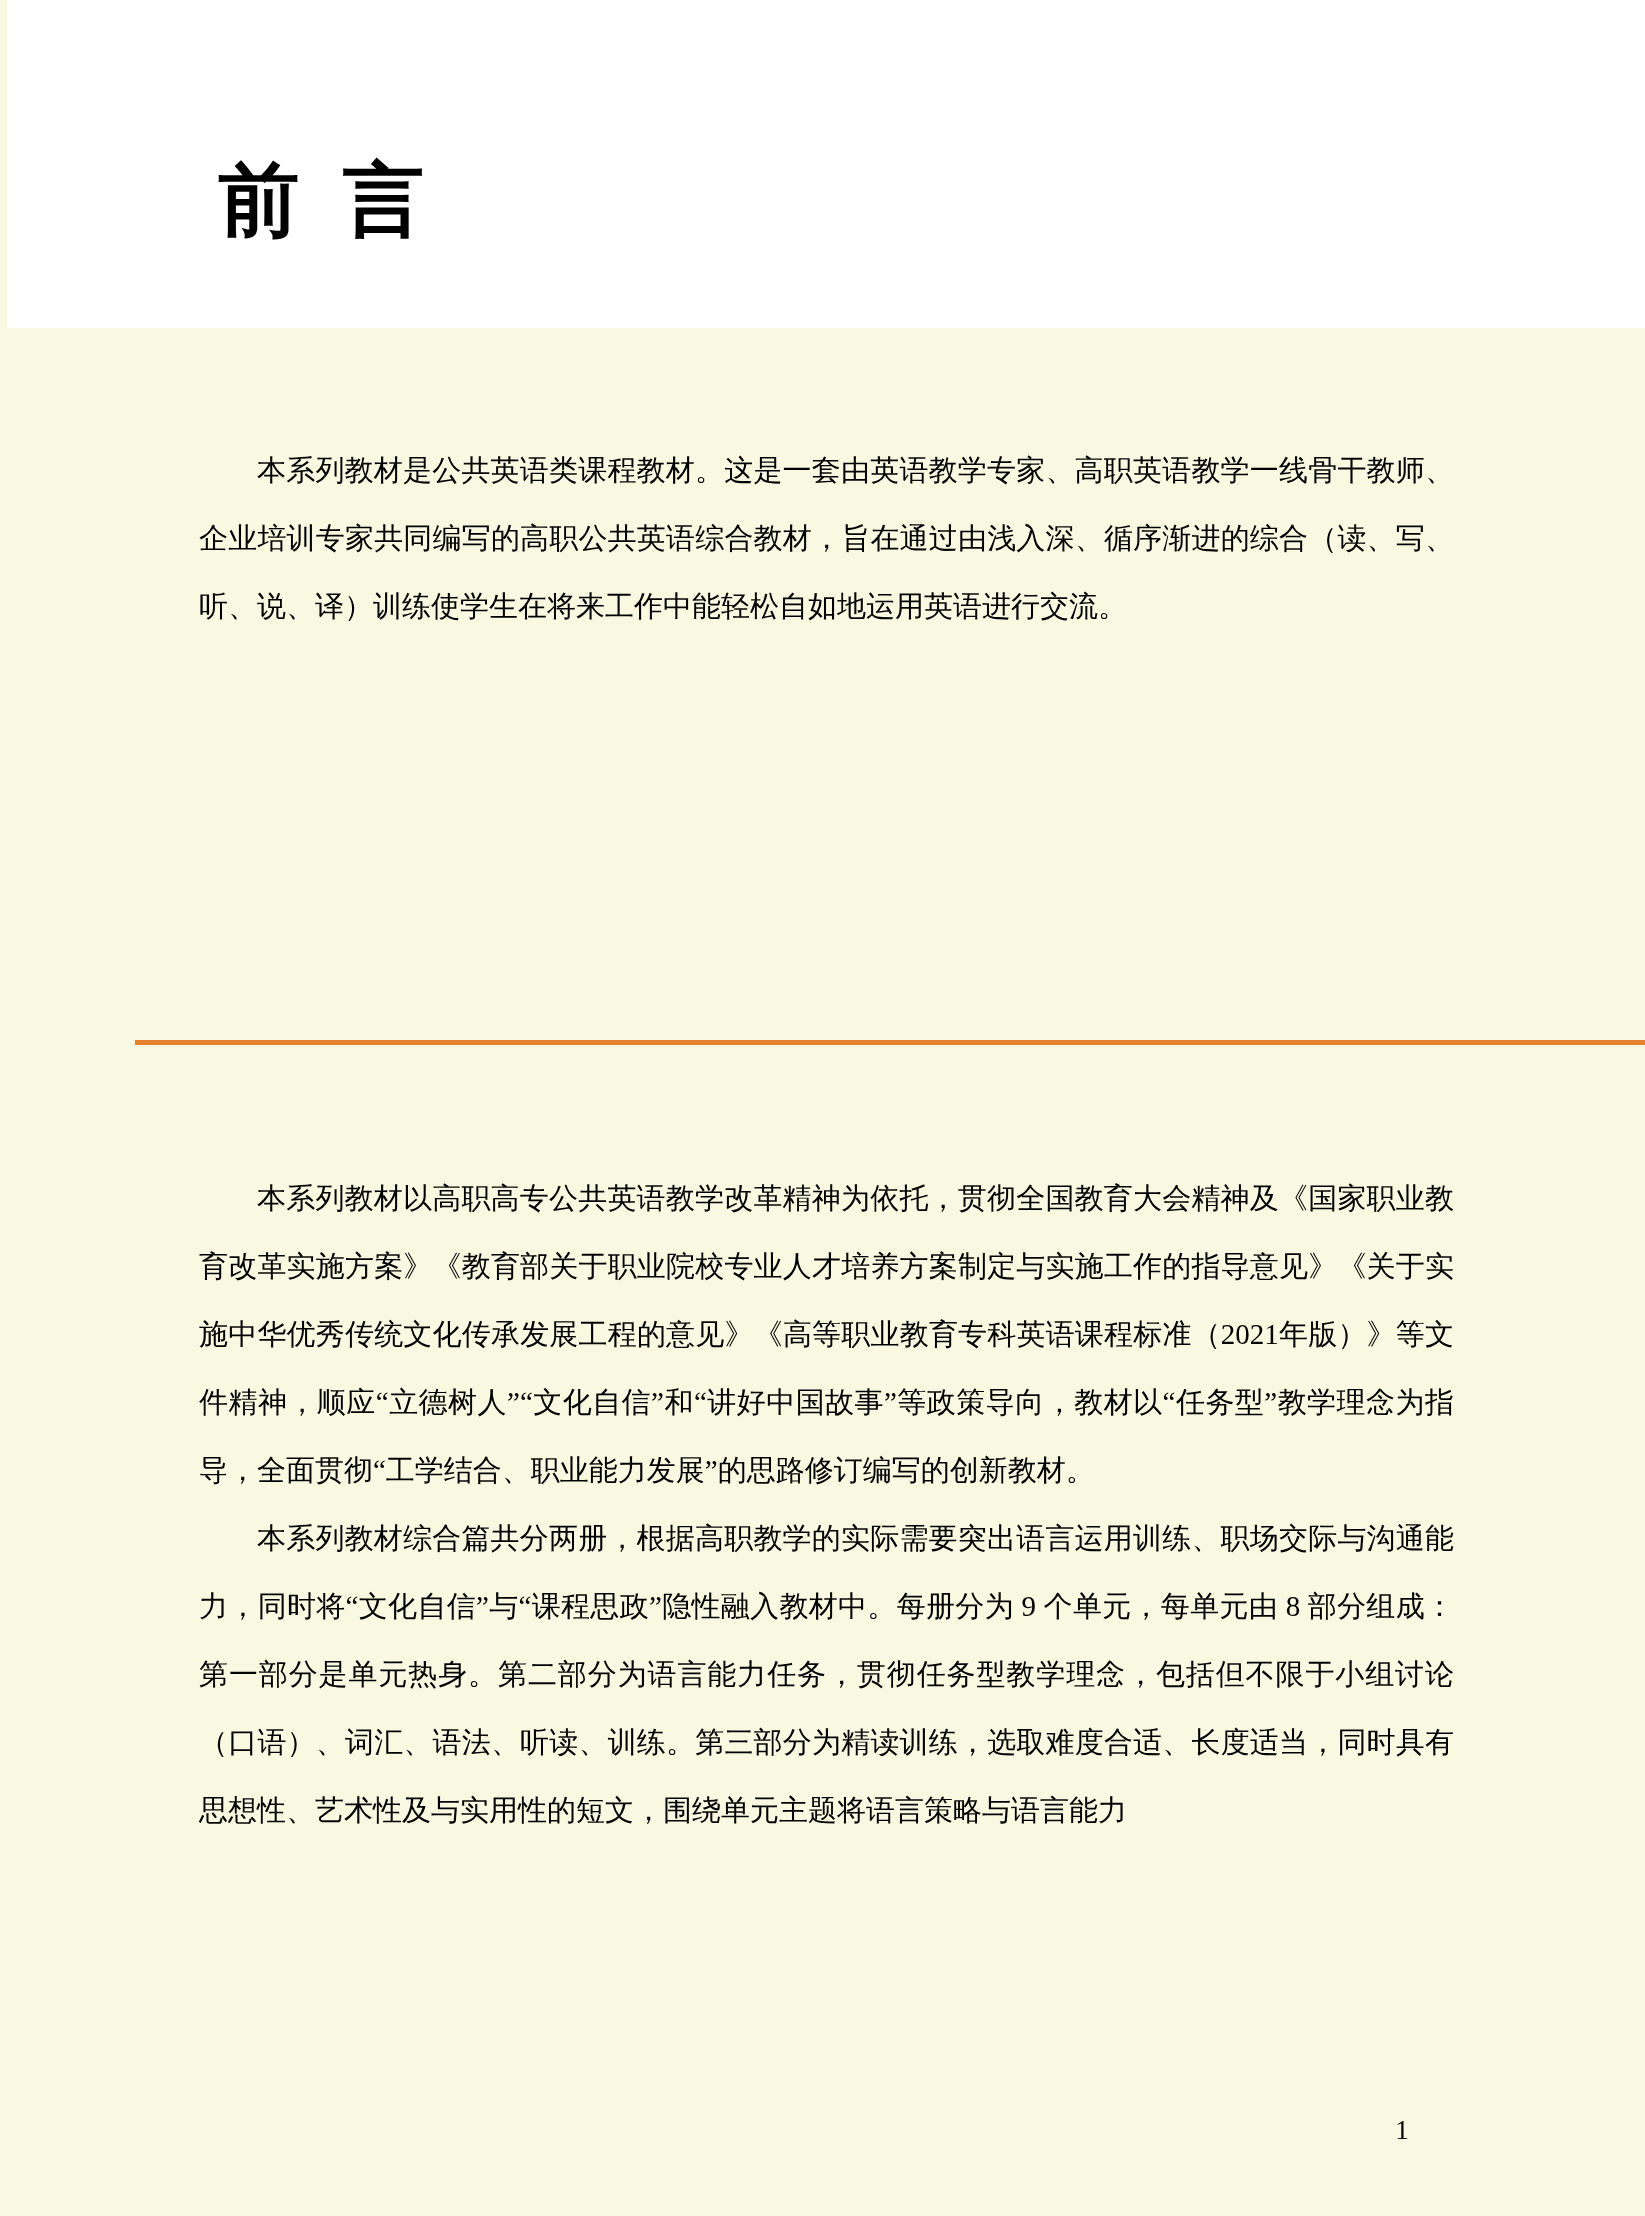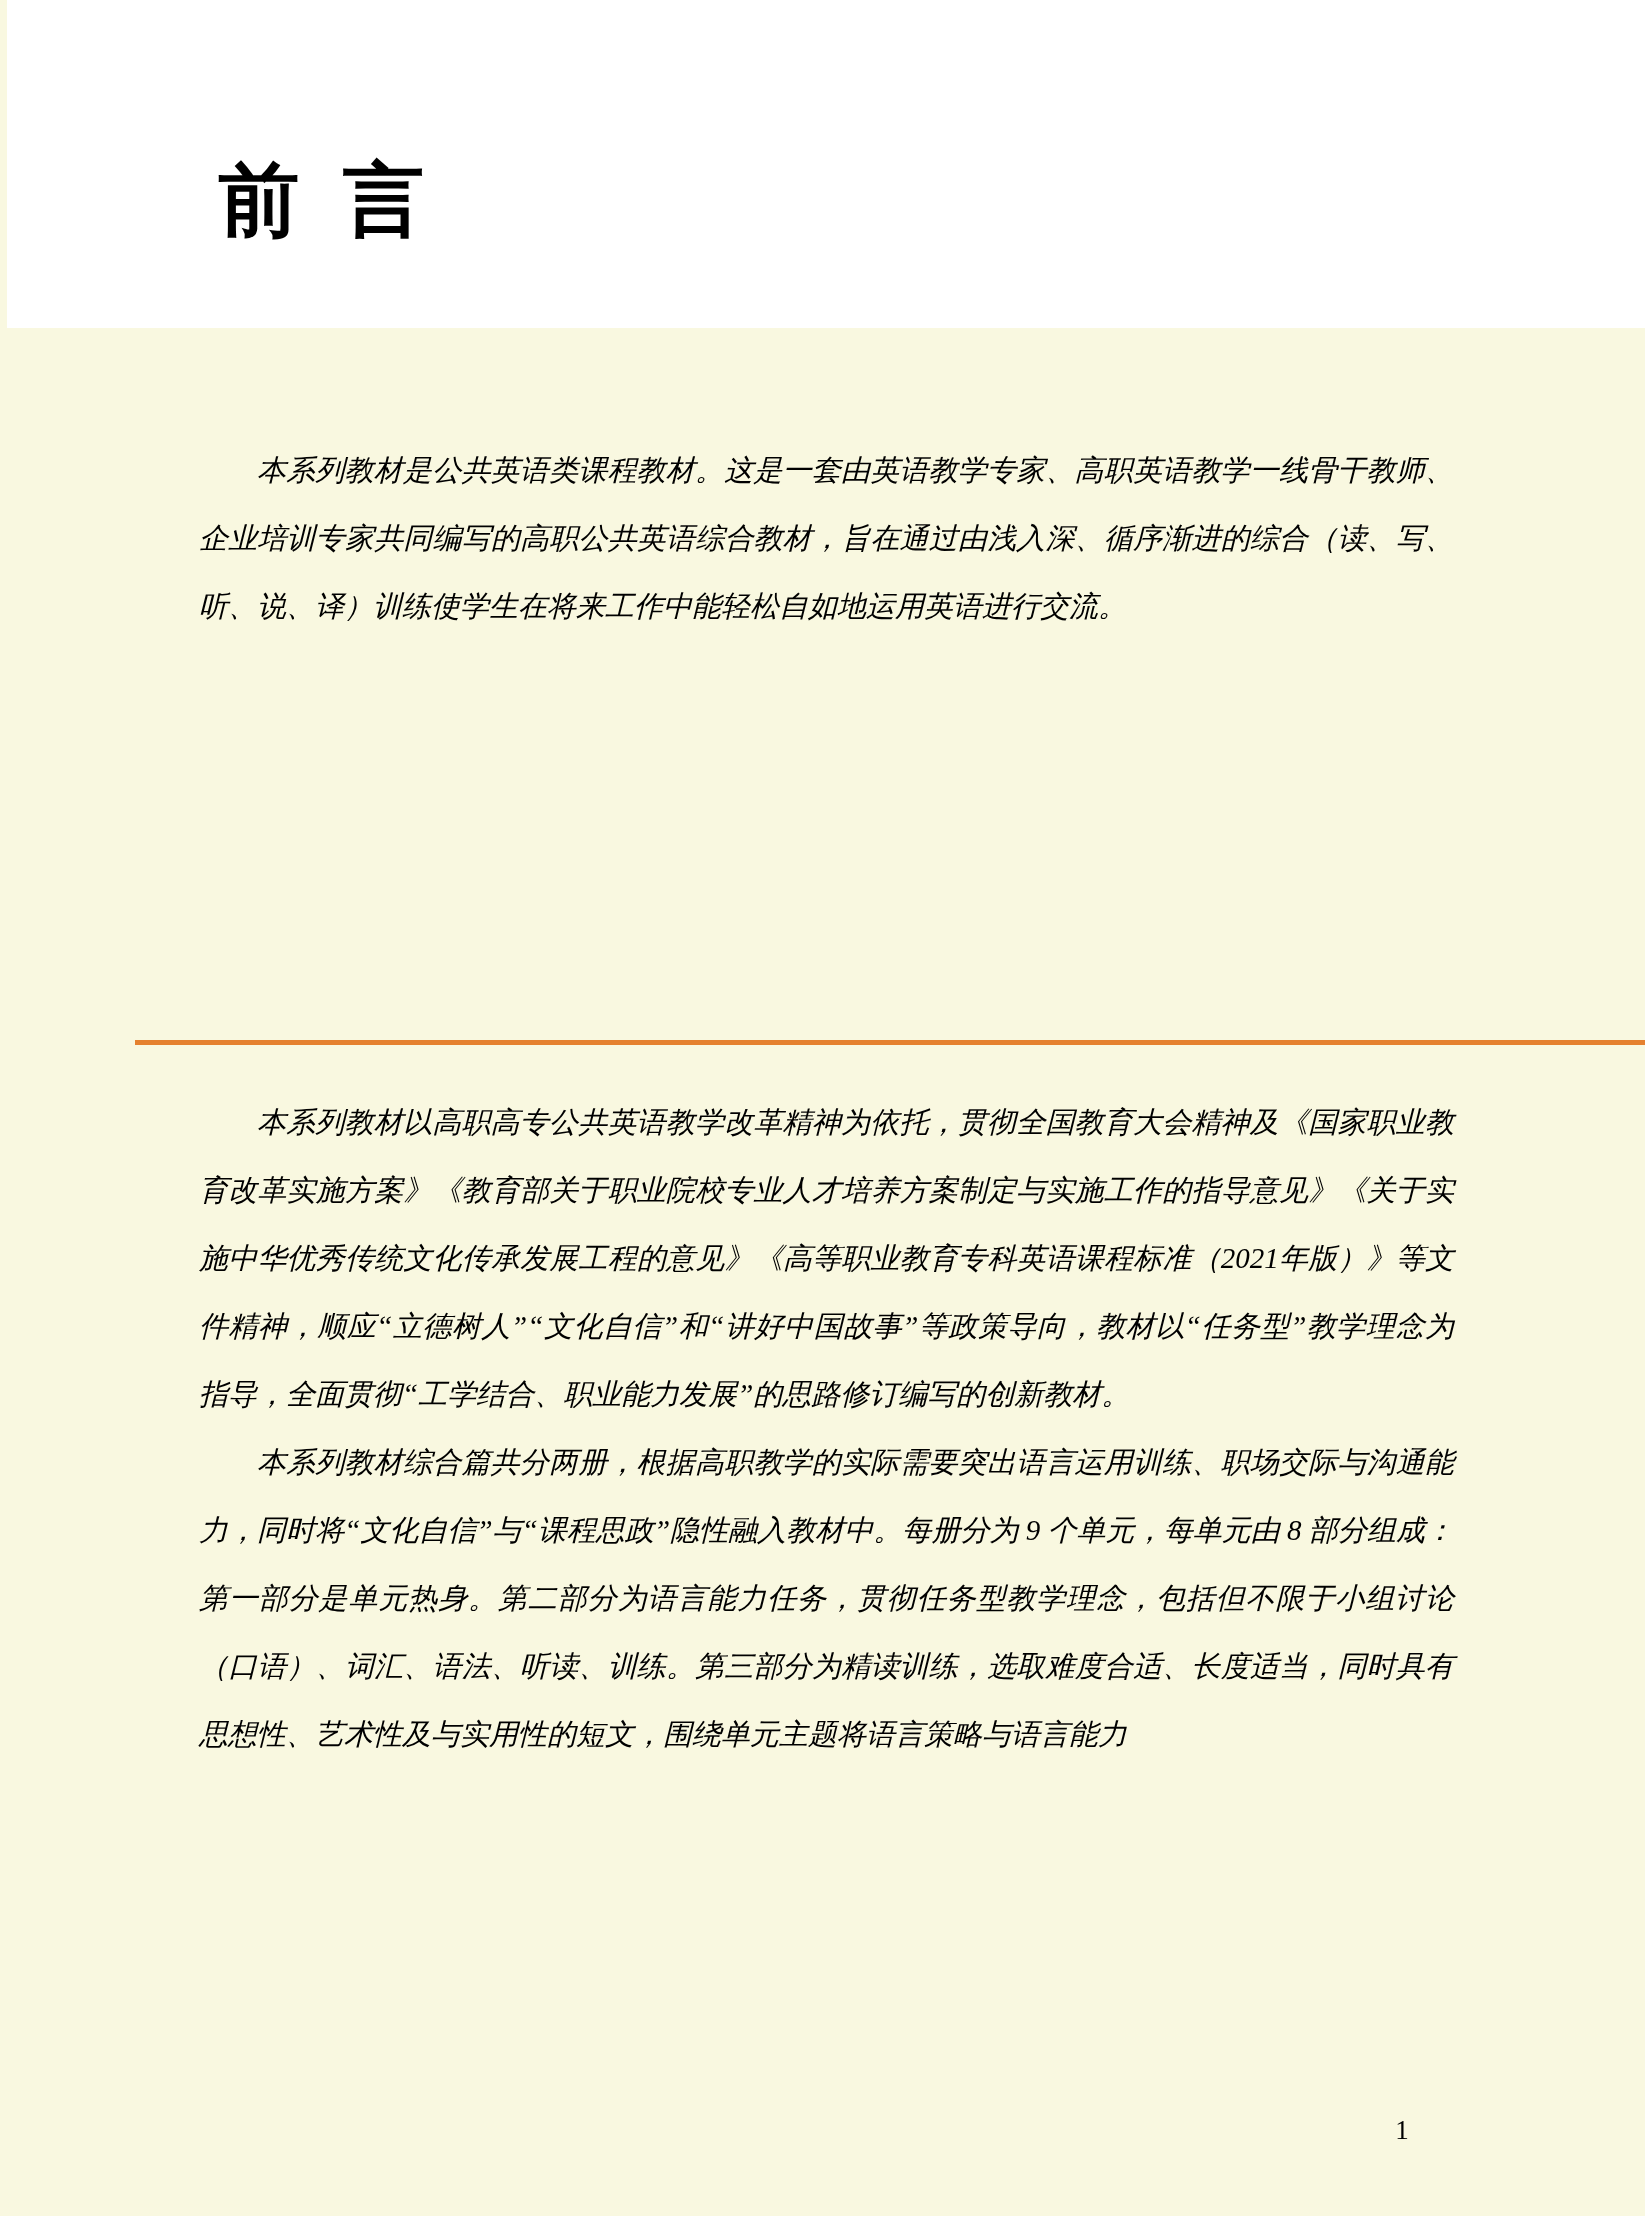--- a/index.html
+++ b/index.html
@@ -39,24 +39,23 @@
     white-space:nowrap;
   }
   .body-section{
     position:absolute;
     left:199px;
     width:1255px;
     font-size:29px;
     line-height:68px;
     text-align:justify;
     text-justify:inter-ideograph;
-    font-style:italic;
   }
   .section-1{ top:436px; }
-  .section-2{ top:1088px; }
+  .section-2{ top:1164px; }
   .body-section p{
     margin:0;
     text-indent:2em;
   }
   .orange-divider{
     position:absolute;
     left:135px;
     top:1040px;
     width:1510px;
     height:4.5px;

